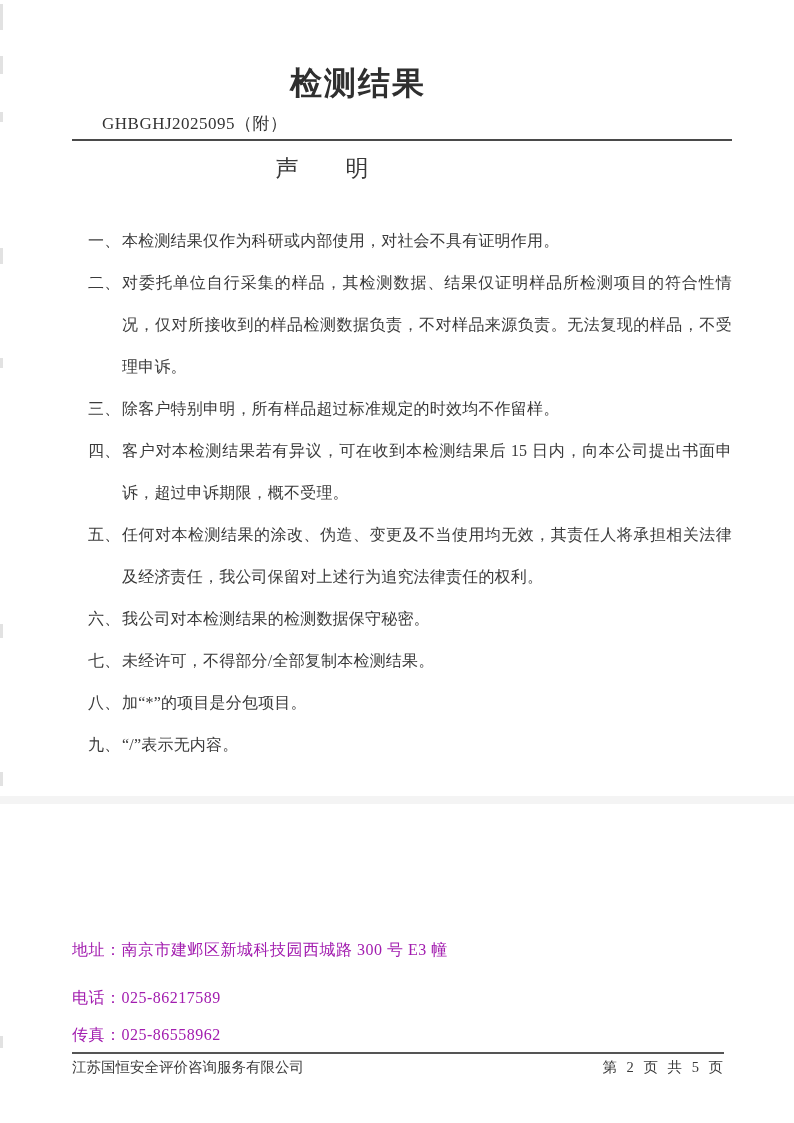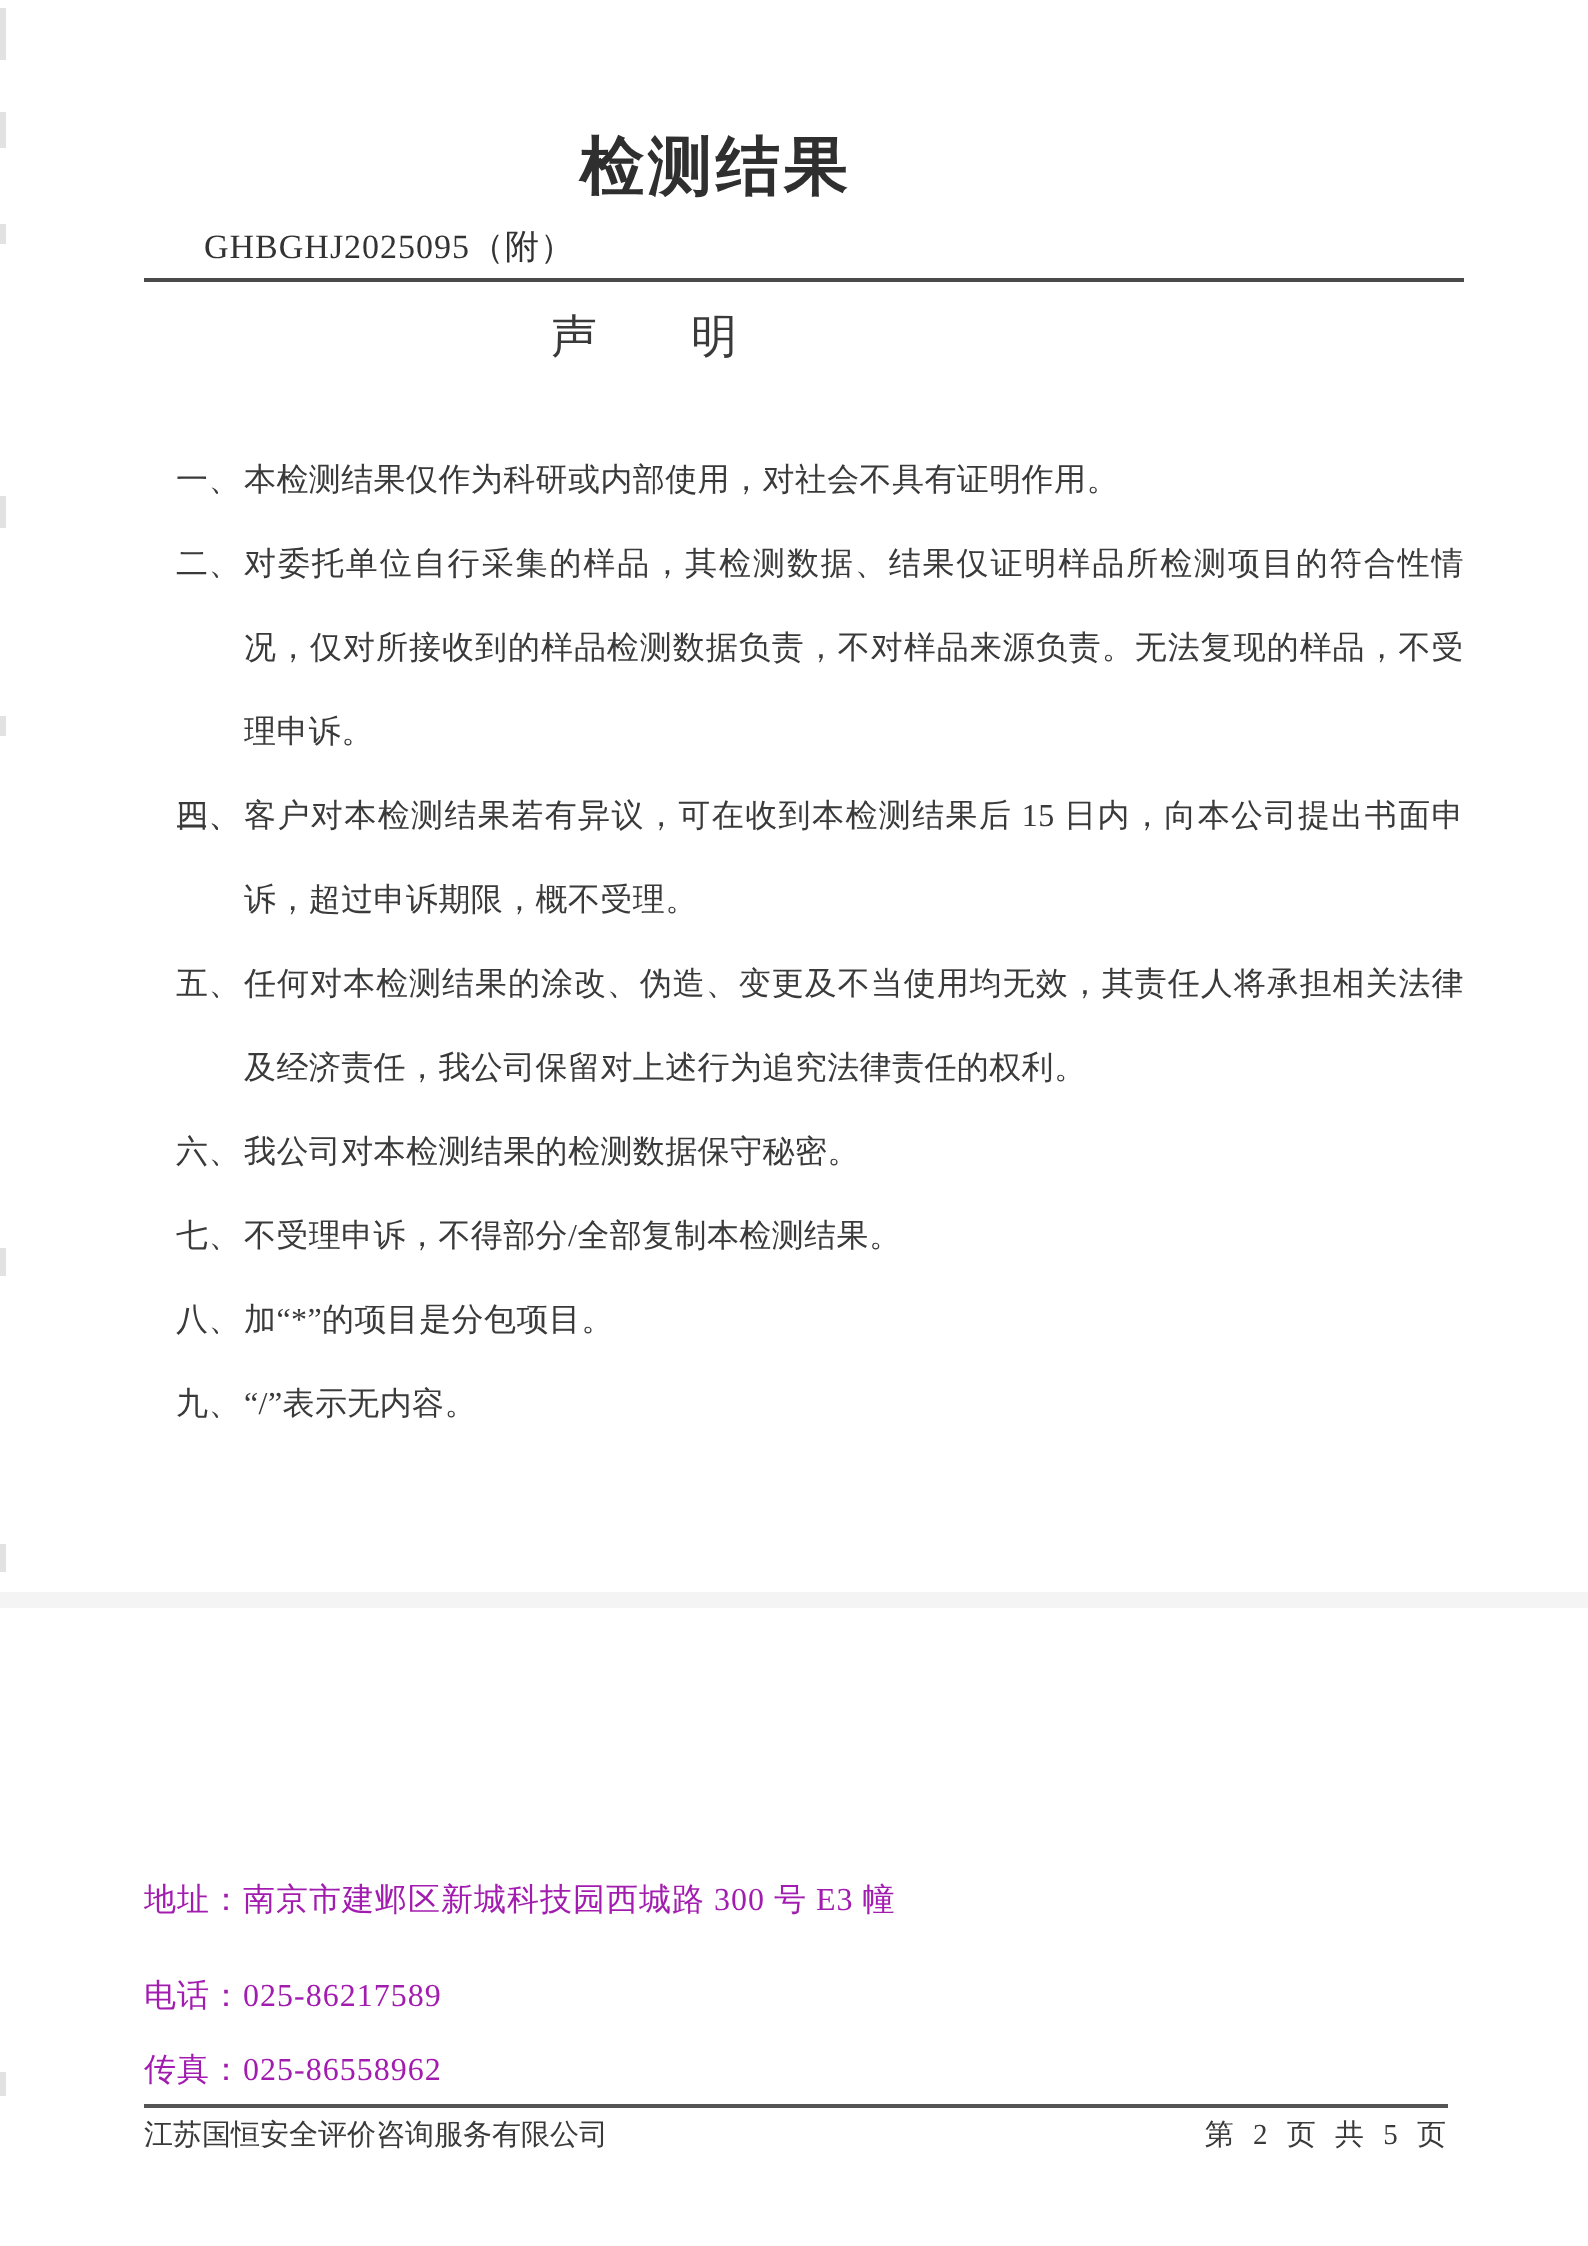--- a/index.html
+++ b/index.html
@@ -142,36 +142,37 @@
   <div class="decl-item">
     <span class="decl-num">一、</span>
     <span>本检测结果仅作为科研或内部使用，对社会不具有证明作用。</span>
   </div>
   <div class="decl-item">
     <span class="decl-num">二、</span>
     <span>对委托单位自行采集的样品，其检测数据、结果仅证明样品所检测项目的符合性情况，仅对所接收到的样品检测数据负责，不对样品来源负责。无法复现的样品，不受理申诉。</span>
   </div>
   <div class="decl-item">
     <span class="decl-num">三、</span>
+    <span>除客户特别申明，所有样品超过标准规定的时效均不作留样。</span>
   </div>
   <div class="decl-item">
     <span class="decl-num">四、</span>
     <span>客户对本检测结果若有异议，可在收到本检测结果后 15 日内，向本公司提出书面申诉，超过申诉期限，概不受理。</span>
   </div>
   <div class="decl-item">
     <span class="decl-num">五、</span>
     <span>任何对本检测结果的涂改、伪造、变更及不当使用均无效，其责任人将承担相关法律及经济责任，我公司保留对上述行为追究法律责任的权利。</span>
   </div>
   <div class="decl-item">
     <span class="decl-num">六、</span>
     <span>我公司对本检测结果的检测数据保守秘密。</span>
   </div>
   <div class="decl-item">
     <span class="decl-num">七、</span>
-    <span>不受理申诉，不得部分/全部复制本检测结果。</span>
+    <span>未经许可，不得部分/全部复制本检测结果。</span>
   </div>
   <div class="decl-item">
     <span class="decl-num">八、</span>
     <span>加“*”的项目是分包项目。</span>
   </div>
   <div class="decl-item">
     <span class="decl-num">九、</span>
     <span>“/”表示无内容。</span>
   </div>
 </div>

